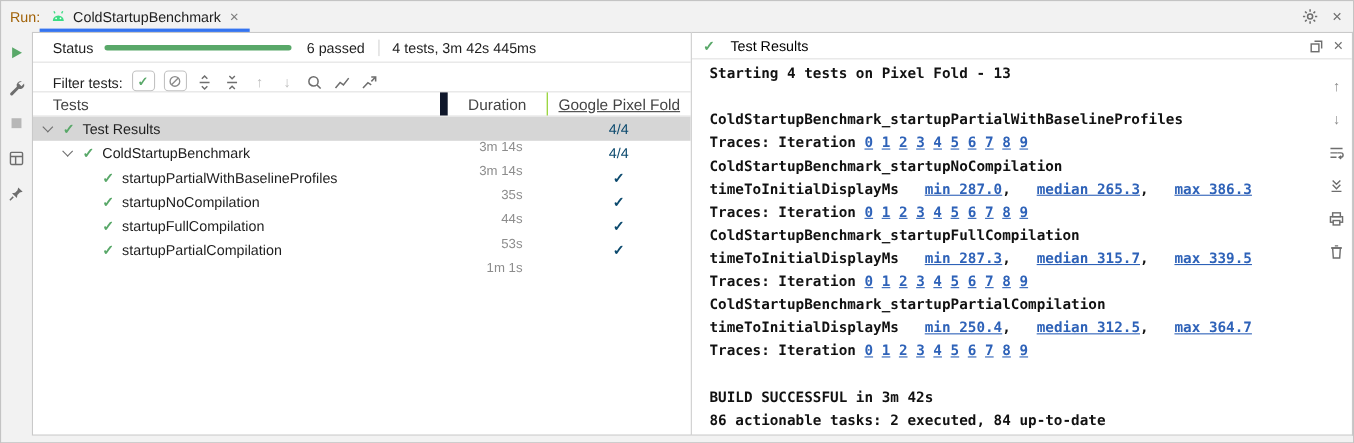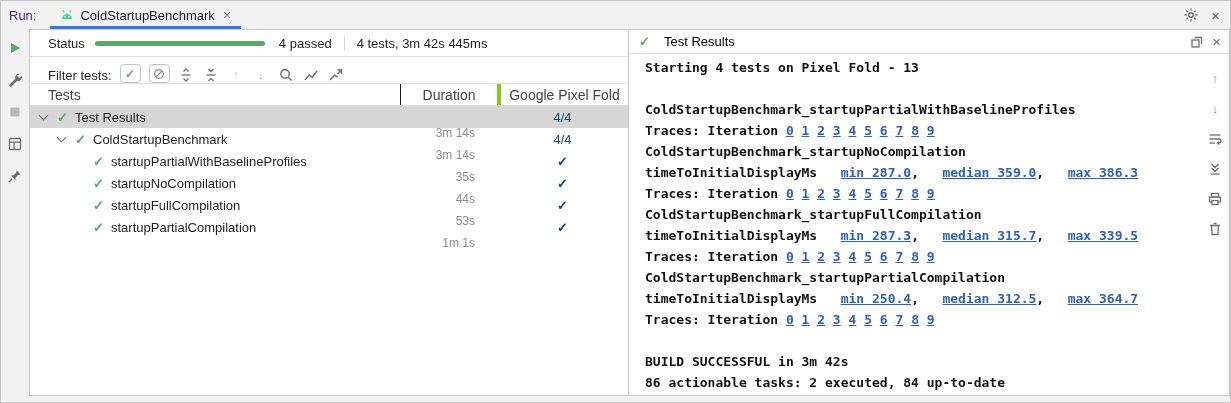--- a/index.html
+++ b/index.html
@@ -2,21 +2,21 @@
 <html><head>
 <meta charset="utf-8">
 <style>
   * { margin:0; padding:0; box-sizing:border-box; }
   html,body { width:1231px; height:403px; overflow:hidden; }
   body { font-family:"Liberation Sans", sans-serif; background:#f2f2f2; color:#1e1e1e; font-size:13px; }
   #app { width:1231px; height:403px; border:1px solid #c4c4c4; display:flex; flex-direction:column; background:#f2f2f2; }
 
   
   .tabbar { height:28px; flex:none; display:flex; align-items:center; padding-left:8px; position:relative; }
-  .run-label { color:#4c1d95; margin-right:14px; }
+  .run-label { color:#a16207; }
   .run-tab { height:28px; display:flex; align-items:center; gap:6px; padding:0 10px; position:relative; cursor:pointer; }
   .run-tab::after { content:""; position:absolute; left:0; right:0; bottom:0; height:3px; background:#3574f0; }
   .tab-close { color:#7f7f7f; font-size:14px; line-height:1; margin-left:2px; cursor:pointer; }
   .tabbar-right { position:absolute; right:10px; top:0; height:28px; display:flex; align-items:center; gap:12px; }
   .glyph-btn { color:#6e6e6e; font-size:15px; line-height:1; cursor:pointer; }
 
   
   .content { height:367px; flex:none; display:flex; }
   .left-toolbar { width:28px; flex:none; display:flex; flex-direction:column; align-items:center; padding-top:10px; gap:15px; }
   .tool-icon { width:17px; height:17px; display:flex; align-items:center; justify-content:center; cursor:pointer; }
@@ -29,22 +29,22 @@
   .vdiv { width:1px; height:15px; background:#d4d4d4; margin:0 12px; }
   .filter-row { height:27px; flex:none; display:flex; align-items:flex-end; padding-left:18px; gap:8px; border-bottom:1px solid #e0e0e0; }
   .toggle-box { width:21px; height:19px; border:1px solid #c2c2c2; border-radius:4px; display:flex; align-items:center; justify-content:center; cursor:pointer; background:#fff; }
   .toggle-box .ck { color:#59a869; font-weight:bold; font-size:12px; }
   .filter-icon { width:17px; height:17px; display:flex; align-items:center; justify-content:center; cursor:pointer; }
   .dis { color:#bdbdbd; font-size:13px; }
   .en-arrow { color:#8a8a8a; font-size:13px; }
 
   .table-header { height:22px; flex:none; display:flex; align-items:center; border-bottom:1px solid #e0e0e0; font-size:14px; color:#444; }
   .th-tests { flex:1; padding-left:18px; }
-  .th-duration { width:97px; flex:none; text-align:center; border-left:1px solid #0f172a; height:100%; display:flex; align-items:center; justify-content:center; }
-  .th-device { width:131px; flex:none; text-align:center; border-left:4px solid #84cc16; height:100%; display:flex; align-items:center; justify-content:center; }
+  .th-duration { width:97px; flex:none; text-align:center; border-left:7px solid #0f172a; height:100%; display:flex; align-items:center; justify-content:center; }
+  .th-device { width:131px; flex:none; text-align:center; border-left:1px solid #84cc16; height:100%; display:flex; align-items:center; justify-content:center;text-decoration:underline; }
 
   .tree { flex:1; overflow:hidden; }
   .trow { display:flex; align-items:center; height:22px; cursor:pointer; }
   .trow.selected { background:#d6d6d6; }
   .tcell-tests { flex:1; display:flex; align-items:center; overflow:hidden; }
   .chevron { width:7px; height:7px; border-right:1.5px solid #6e6e6e; border-bottom:1.5px solid #6e6e6e; transform:rotate(45deg); margin:-3px 8px 0 0; flex:none; }
   .chevron.hidden { visibility:hidden; }
   .check { color:#59a869; font-weight:bold; width:15px; text-align:center; flex:none; margin-right:5px; }
   .tname { white-space:nowrap; }
   .tcell-duration { width:97px; flex:none; text-align:right; padding-right:22px; color:#8c8c8c; font-size:12px;margin-top:32px; }
@@ -133,21 +133,21 @@
             <line x1="5" y1="11" x2="2" y2="14" stroke="#6e6e6e" stroke-width="1.4"></line>
           </svg>
       </span>
     </div>
 
     <div class="tests-panel">
 
       <div class="status-row">
         <span>Status</span>
         <span class="progress"></span>
-        <span class="passed-text">4 passed</span>
+        <span class="passed-text">6 passed</span>
         <span class="vdiv"></span>
         <span>4 tests, 3m 42s 445ms</span>
       </div>
 
       <div class="filter-row">
         <span>Filter tests:</span>
         <span class="toggle-box">
             <span class="ck">✓</span>
           </span>
         <span class="toggle-box">
@@ -269,21 +269,21 @@
         </span>
         <span class="glyph-btn">×</span>
       </div>
       <div class="console-body">
         <div class="console-text">
             <div class="cline">Starting 4 tests on Pixel Fold - 13</div>
             <div class="cline">&nbsp;</div>
             <div class="cline">ColdStartupBenchmark_startupPartialWithBaselineProfiles</div>
             <div class="cline">Traces: Iteration <span class="clink">0</span> <span class="clink">1</span> <span class="clink">2</span> <span class="clink">3</span> <span class="clink">4</span> <span class="clink">5</span> <span class="clink">6</span> <span class="clink">7</span> <span class="clink">8</span> <span class="clink">9</span></div>
             <div class="cline">ColdStartupBenchmark_startupNoCompilation</div>
-            <div class="cline">timeToInitialDisplayMs   <span class="clink">min 287.0</span>,   <span class="clink">median 359.0</span>,   <span class="clink">max 386.3</span></div>
+            <div class="cline">timeToInitialDisplayMs   <span class="clink">min 287.0</span>,   <span class="clink">median 265.3</span>,   <span class="clink">max 386.3</span></div>
             <div class="cline">Traces: Iteration <span class="clink">0</span> <span class="clink">1</span> <span class="clink">2</span> <span class="clink">3</span> <span class="clink">4</span> <span class="clink">5</span> <span class="clink">6</span> <span class="clink">7</span> <span class="clink">8</span> <span class="clink">9</span></div>
             <div class="cline">ColdStartupBenchmark_startupFullCompilation</div>
             <div class="cline">timeToInitialDisplayMs   <span class="clink">min 287.3</span>,   <span class="clink">median 315.7</span>,   <span class="clink">max 339.5</span></div>
             <div class="cline">Traces: Iteration <span class="clink">0</span> <span class="clink">1</span> <span class="clink">2</span> <span class="clink">3</span> <span class="clink">4</span> <span class="clink">5</span> <span class="clink">6</span> <span class="clink">7</span> <span class="clink">8</span> <span class="clink">9</span></div>
             <div class="cline">ColdStartupBenchmark_startupPartialCompilation</div>
             <div class="cline">timeToInitialDisplayMs   <span class="clink">min 250.4</span>,   <span class="clink">median 312.5</span>,   <span class="clink">max 364.7</span></div>
             <div class="cline">Traces: Iteration <span class="clink">0</span> <span class="clink">1</span> <span class="clink">2</span> <span class="clink">3</span> <span class="clink">4</span> <span class="clink">5</span> <span class="clink">6</span> <span class="clink">7</span> <span class="clink">8</span> <span class="clink">9</span></div>
             <div class="cline">&nbsp;</div>
             <div class="cline">BUILD SUCCESSFUL in 3m 42s</div>
             <div class="cline">86 actionable tasks: 2 executed, 84 up-to-date</div>

